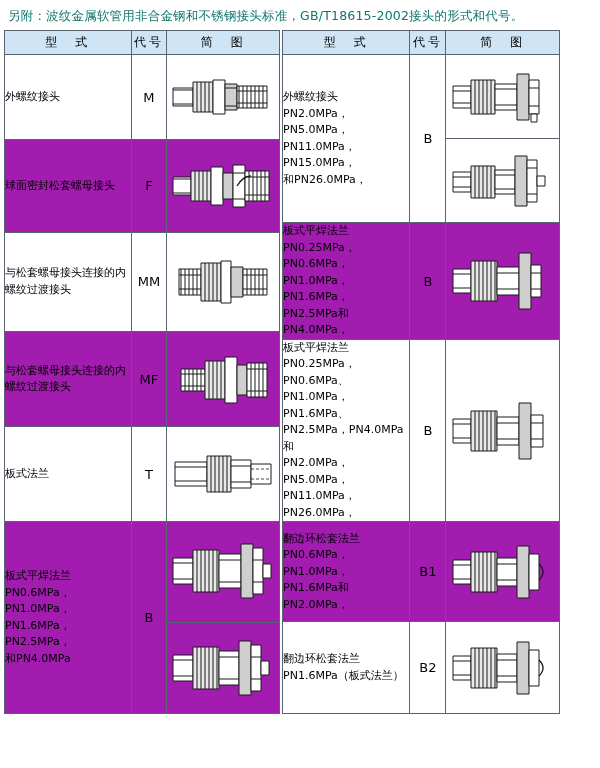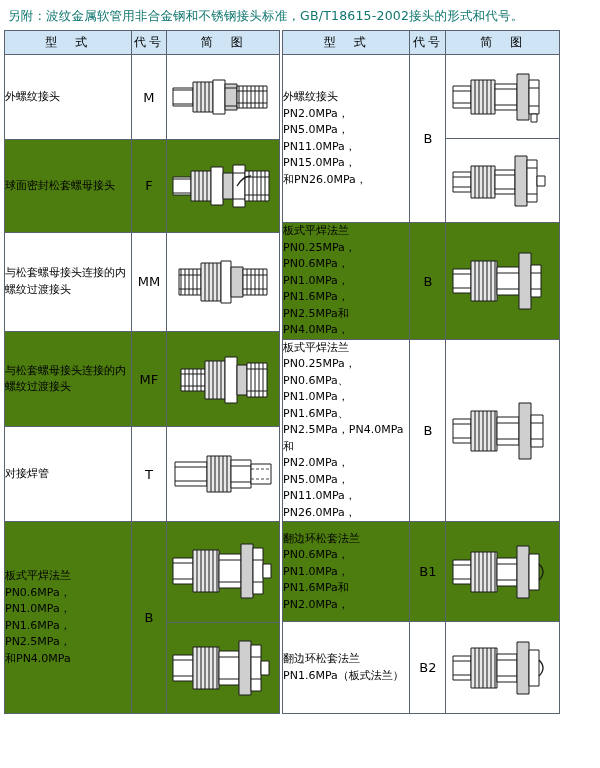--- a/index.html
+++ b/index.html
@@ -70,21 +70,21 @@
   td.code {
     text-align: center;
     vertical-align: middle;
     font-size: 13px;
   }
   td.fig {
     text-align: center;
     vertical-align: middle;
     padding: 2px 0;
   }
-  tr.tint td { background: #4d7c0f; }
+  tr.tint td { background: #a21caf; }
   tr.plain td { background: #ffffff; }
 
   svg { display: block; margin: 0 auto; }
   .ln { fill: none; stroke: #1a1a1a; stroke-width: 1; }
   .ln2 { fill: none; stroke: #1a1a1a; stroke-width: 1.3; }
   .fillw { fill: #ffffff; stroke: #1a1a1a; stroke-width: 1; }
   .fillg { fill: #e8e8e8; stroke: #1a1a1a; stroke-width: 1; }
   .fillgg { fill: #cfcfcf; stroke: #1a1a1a; stroke-width: 1; }
   .dash { fill: none; stroke: #1a1a1a; stroke-width: 0.8; stroke-dasharray: 3 2; }
 </style>
@@ -184,21 +184,21 @@
               <path class="fillw" d="M58 12 H70 V58 H58 Z"></path>
               <path class="fillgg" d="M70 20 H80 V50 H70 Z"></path>
               <path class="fillw" d="M80 18 H100 V52 H80 Z"></path>
               <path class="ln" d="M84 18 V52 M88 18 V52 M92 18 V52 M96 18 V52"></path>
               <path class="ln" d="M80 24 H100 M80 46 H100"></path>
             </svg>
           </td>
         </tr>
 
         <tr class="plain" style="height:92px">
-          <td class="name center-v">对接焊管</td>
+          <td class="name center-v">板式法兰</td>
           <td class="code">T</td>
           <td class="fig">
             <svg width="112" height="64" viewBox="0 0 112 64">
               <path class="fillw" d="M8 20 H40 V44 H8 Z"></path>
               <path class="ln" d="M8 25 H40 M8 39 H40"></path>
               <path class="fillg" d="M40 14 H64 V50 H40 Z"></path>
               <path class="ln" d="M44 14 V50 M48 14 V50 M52 14 V50 M56 14 V50 M60 14 V50"></path>
               <path class="fillw" d="M64 18 H84 V46 H64 Z"></path>
               <path class="fillw" d="M84 22 H104 V42 H84 Z"></path>
               <path class="dash" d="M84 27 H104 M84 37 H104"></path>

